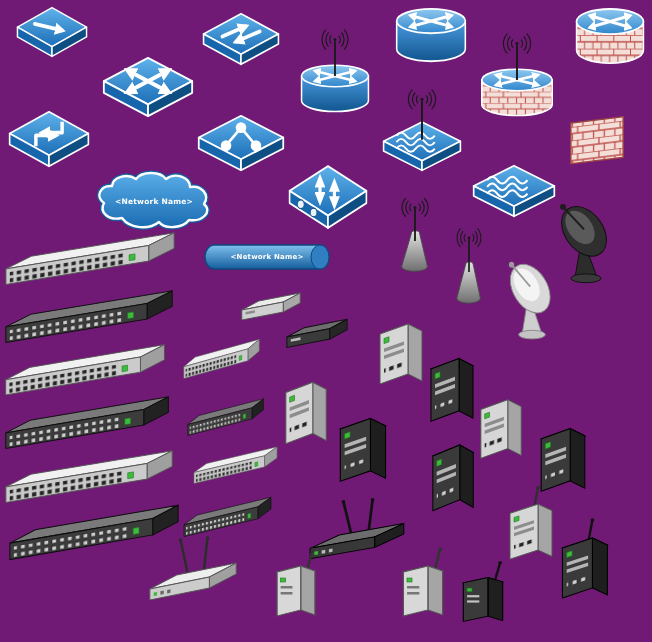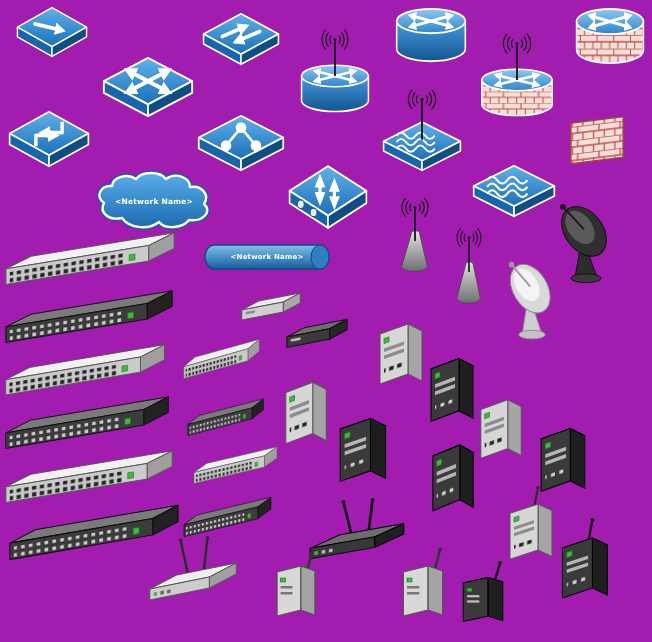--- a/index.html
+++ b/index.html
@@ -1,16 +1,16 @@
 <!DOCTYPE html>
 <html><head>
 <meta charset="utf-8">
 <style>
   html,body{margin:0;padding:0;background:#fff;}
-  .canvas{position:relative;width:652px;height:642px;background:#a21caf;overflow:hidden;
+  .canvas{position:relative;width:652px;height:642px;background:#701a75;overflow:hidden;
           font-family:"DejaVu Sans","Liberation Sans",sans-serif;}
   .shape{position:absolute;}
   .shape svg{width:100%;height:100%;display:block;overflow:visible;}
   .shape-label{position:absolute;left:0;right:0;text-align:center;color:#fff;
                font-size:7.5px;font-weight:bold;letter-spacing:.2px;pointer-events:none;
                transform:translateY(-50%);}
   .defs{position:absolute;width:0;height:0;overflow:hidden;}
 </style>
 </head>
 <body>

